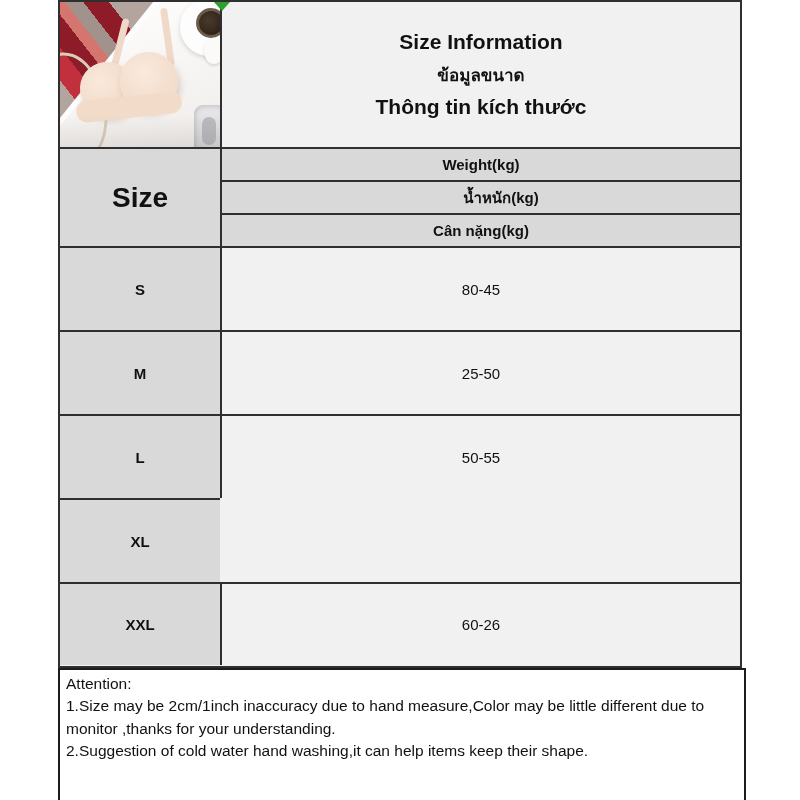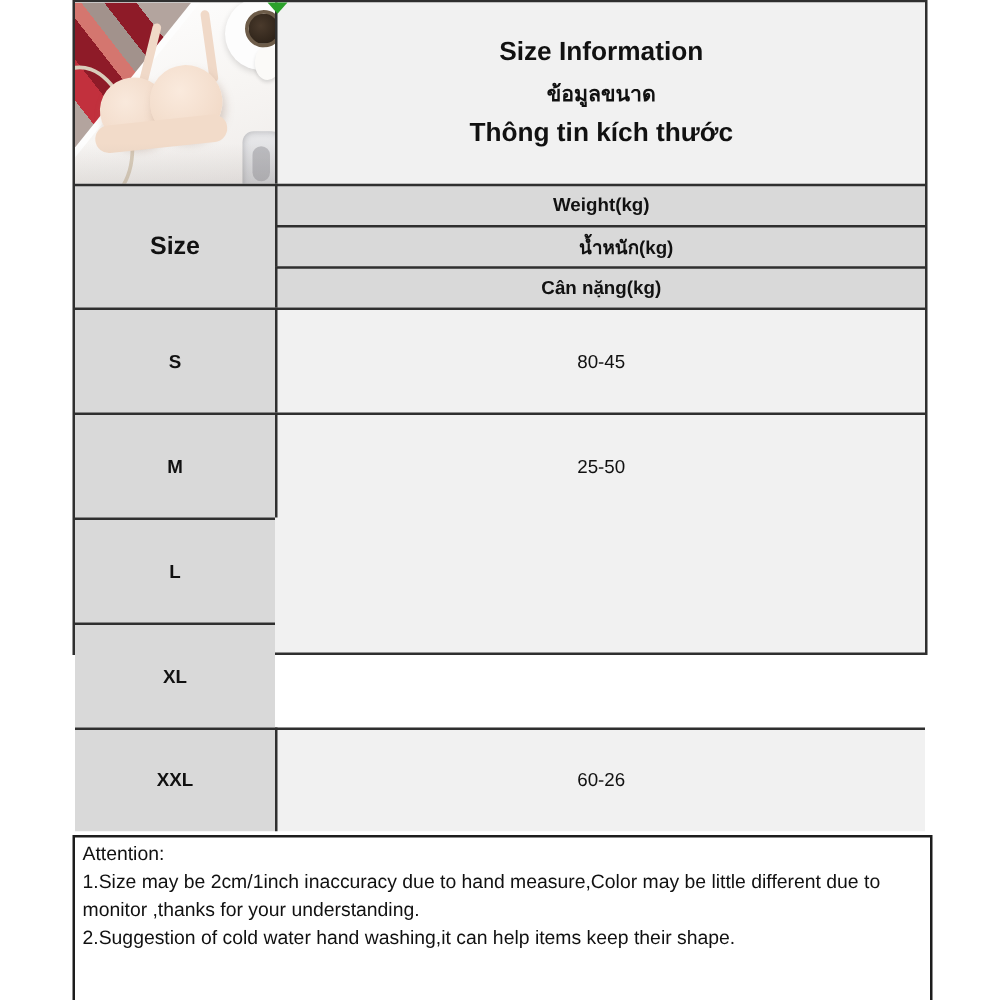--- a/index.html
+++ b/index.html
@@ -7,42 +7,42 @@
     --panel-bg:#f1f1f1;
     --border:#2f2f2f;
     --marker-green:#2aa12a;
   }
   *{margin:0;padding:0;box-sizing:border-box;}
   html,body{width:800px;height:800px;background:#ffffff;
     font-family:"Liberation Sans","DejaVu Sans",sans-serif;color:#111;}
   .page{position:relative;width:800px;height:800px;background:#fff;overflow:hidden;}
 
   
-  .sheet{position:absolute;left:58px;top:0;width:684px;height:524px;
+  .sheet{position:absolute;left:58px;top:0;width:684px;height:668px;
     border:2px solid var(--border);background:var(--panel-bg);}
   .grid{display:grid;width:100%;height:100%;
     grid-template-columns:160px 1fr;
     grid-template-rows:145px 33px 33px 33px 84px 84px 84px 84px 83px;}
   .cell{position:relative;display:flex;align-items:center;justify-content:center;}
   .bL{border-left:2px solid var(--border);}
   .bT{border-top:2px solid var(--border);}
 
   
   .title-cell{grid-column:2;grid-row:1;background:var(--panel-bg);
     flex-direction:column;gap:7px;}
   .t-en{font-size:21px;font-weight:bold;}
   .t-th{font-size:17px;font-weight:bold;}
   .t-vi{font-size:21px;font-weight:bold;}
   .corner-flag{position:absolute;left:-8px;top:0;width:0;height:0;
     border-left:8px solid transparent;border-right:8px solid transparent;
     border-top:9px solid var(--marker-green);}
 
   
   .size-head{grid-column:1;grid-row:2/5;background:var(--header-bg);
-    font-size:20px;font-weight:bold;}
+    font-size:28px;font-weight:bold;}
   .wh{grid-column:2;background:var(--header-bg);font-size:15px;font-weight:bold;}
   .wh0{grid-row:2;} .wh1{grid-row:3;padding-left:40px;} .wh2{grid-row:4;}
 
   
   .slabel{grid-column:1;background:var(--header-bg);font-size:15px;font-weight:bold;}
   .sval{grid-column:2;background:var(--panel-bg);font-size:15px;}
 
   
   .attention{position:absolute;left:58px;top:668px;width:688px;height:136px;
     border:2px solid #1c1c1c;background:#fff;padding:3px 6px;
@@ -124,20 +124,21 @@
       <div class="cell wh wh1 bT bL">น้ำหนัก(kg)</div>
       <div class="cell wh wh2 bT bL">Cân nặng(kg)</div>
 
       <div class="cell slabel bT" style="grid-row:5">S</div>
       <div class="cell sval bT bL" style="grid-row:5">80-45</div>
 
       <div class="cell slabel bT" style="grid-row:6">M</div>
       <div class="cell sval bT bL" style="grid-row:6">25-50</div>
 
       <div class="cell slabel bT" style="grid-row:7">L</div>
+      <div class="cell sval bT bL" style="grid-row:7">50-55</div>
 
       <div class="cell slabel bT" style="grid-row:8">XL</div>
 
       <div class="cell slabel bT" style="grid-row:9">XXL</div>
       <div class="cell sval bT bL" style="grid-row:9">60-26</div>
     </div>
   </div>
 
   <div class="attention">
     <div>Attention:</div>

